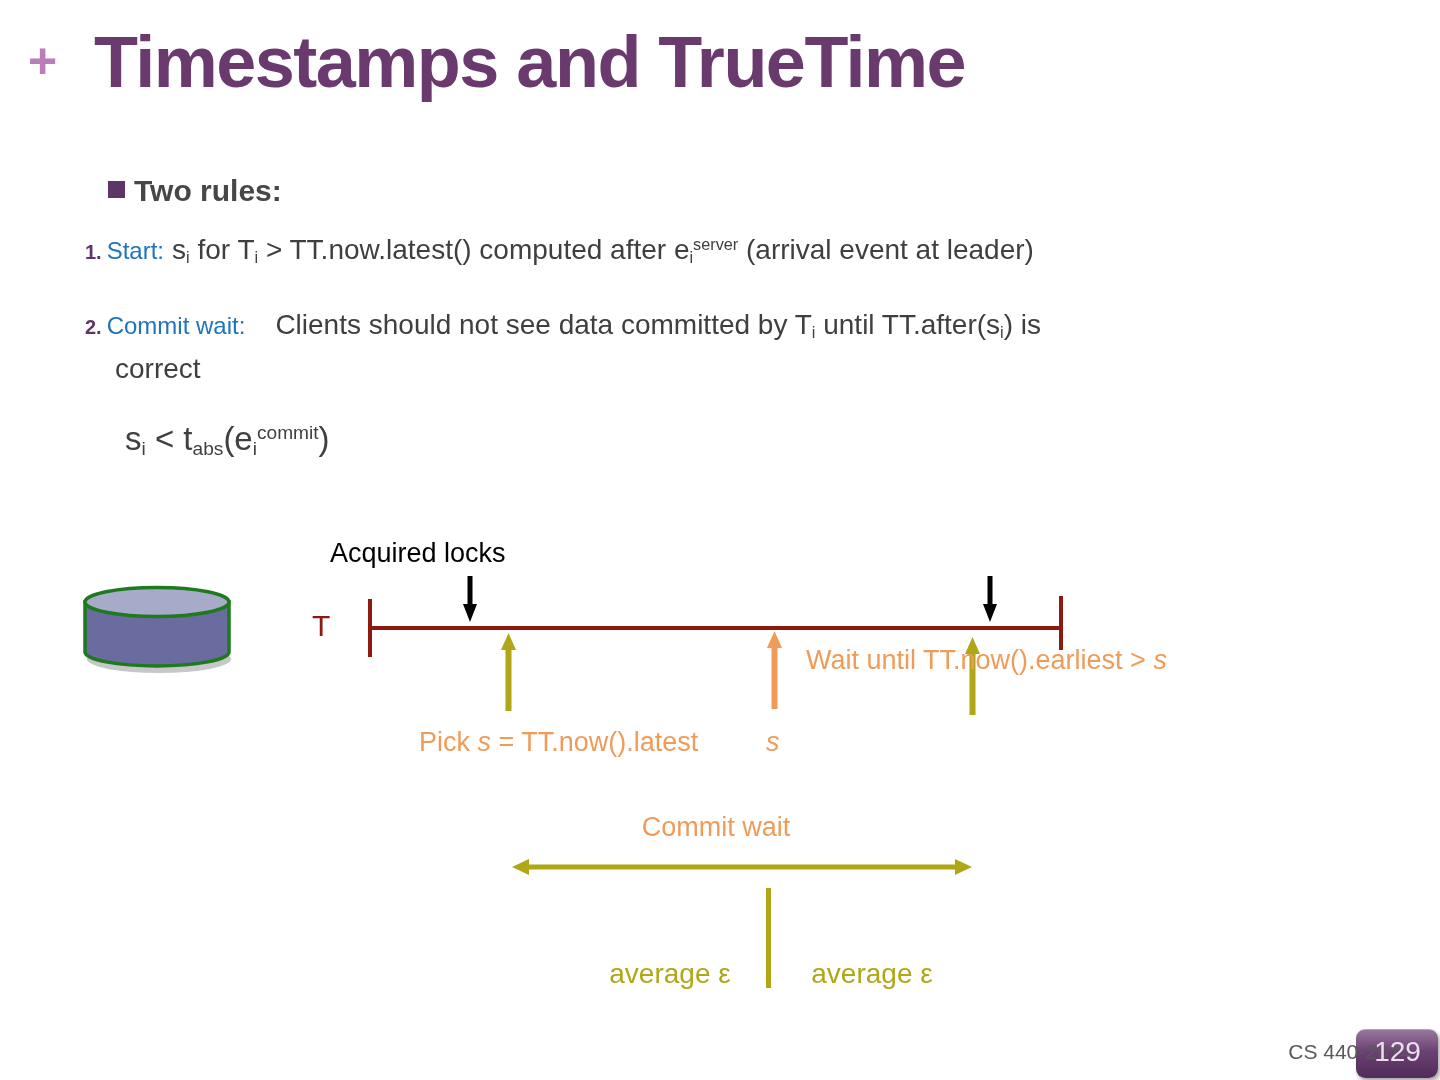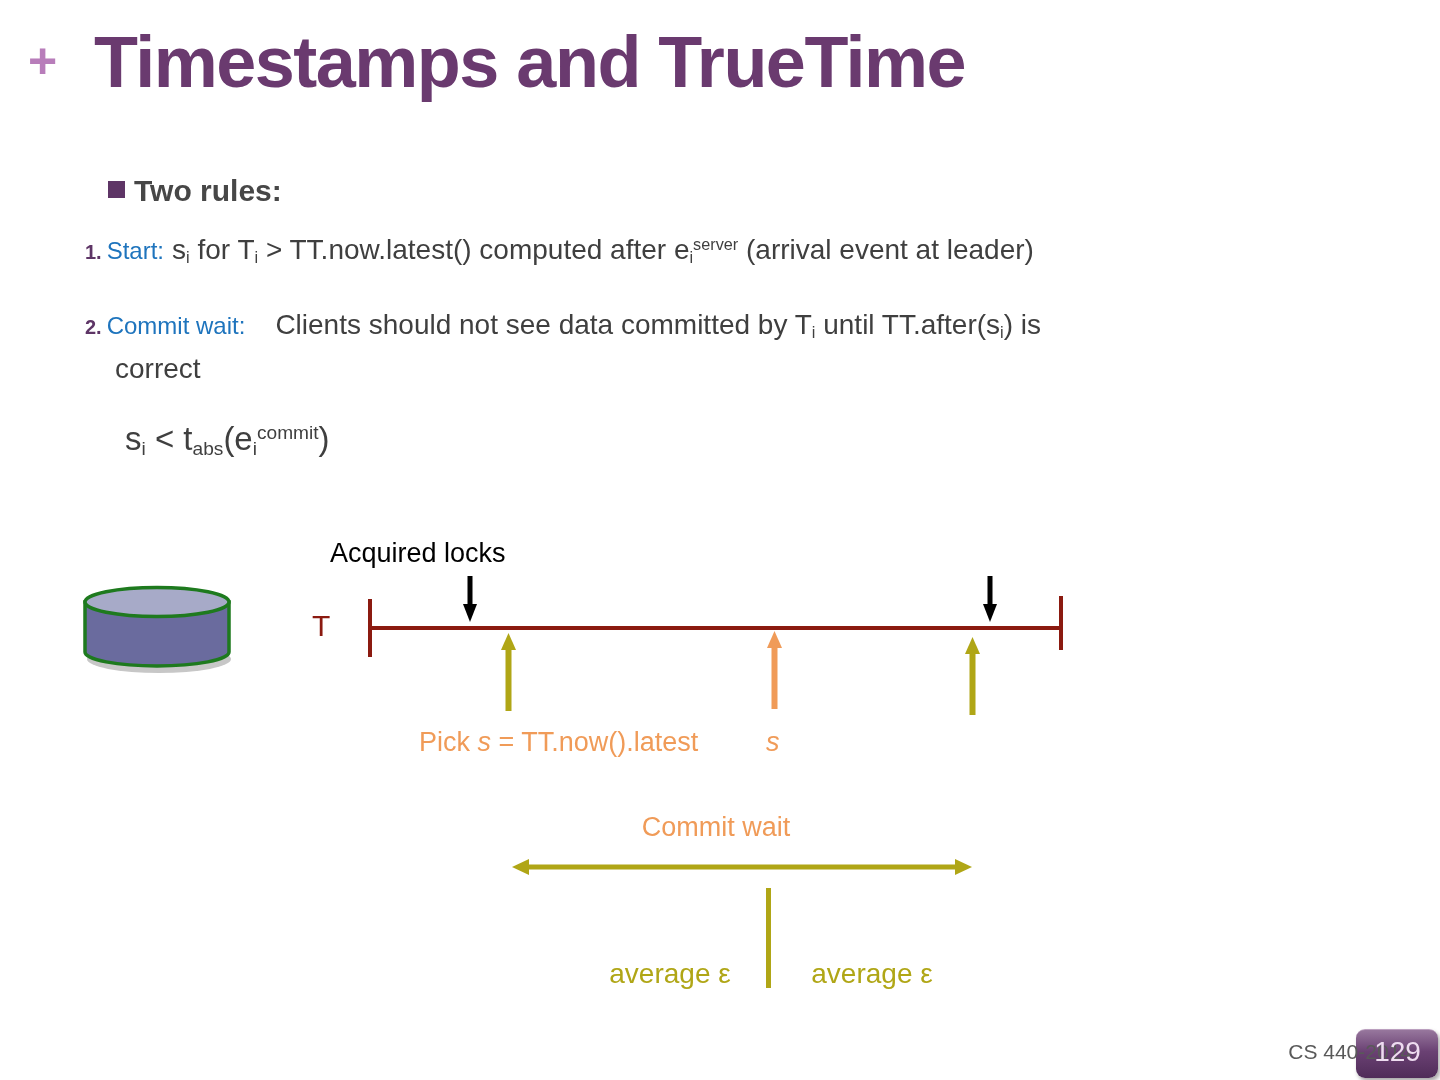--- a/index.html
+++ b/index.html
@@ -155,20 +155,23 @@
   </svg>
   <svg class="abs arrow-up-orange" style="left:766px; top:631px;" width="17" height="78" viewBox="0 0 17 78">
     <polygon points="8.5,0 16,17 1,17" fill="currentColor"></polygon>
     <rect x="5.5" y="13" width="6" height="65" fill="currentColor"></rect>
   </svg>
   <svg class="abs arrow-up-olive" style="left:964px; top:637px;" width="17" height="78" viewBox="0 0 17 78">
     <polygon points="8.5,0 16,17 1,17" fill="currentColor"></polygon>
     <rect x="5.5" y="13" width="6" height="65" fill="currentColor"></rect>
   </svg>
 
+  <div class="abs orange-text" style="left:806px; top:645px;">
+    <span>Wait until TT.now().earliest &gt; </span><span class="ital">s</span>
+  </div>
   <div class="abs orange-text" style="left:376px; top:727px;margin-left:43px;">
     <span>Pick </span><span class="ital">s</span><span> = TT.now().latest</span>
   </div>
   <div class="abs orange-text ital" style="left:766px; top:727px;">s</div>
   <div class="abs orange-text" style="left:536px; top:812px; width:360px; text-align:center;">Commit wait</div>
 
   <svg class="abs double-arrow" style="left:512px; top:858px;" width="460" height="18" viewBox="0 0 460 18">
     <polygon points="0,9 17,1 17,17" fill="currentColor"></polygon>
     <rect x="13" y="6.5" width="434" height="5" fill="currentColor"></rect>
     <polygon points="460,9 443,1 443,17" fill="currentColor"></polygon>

